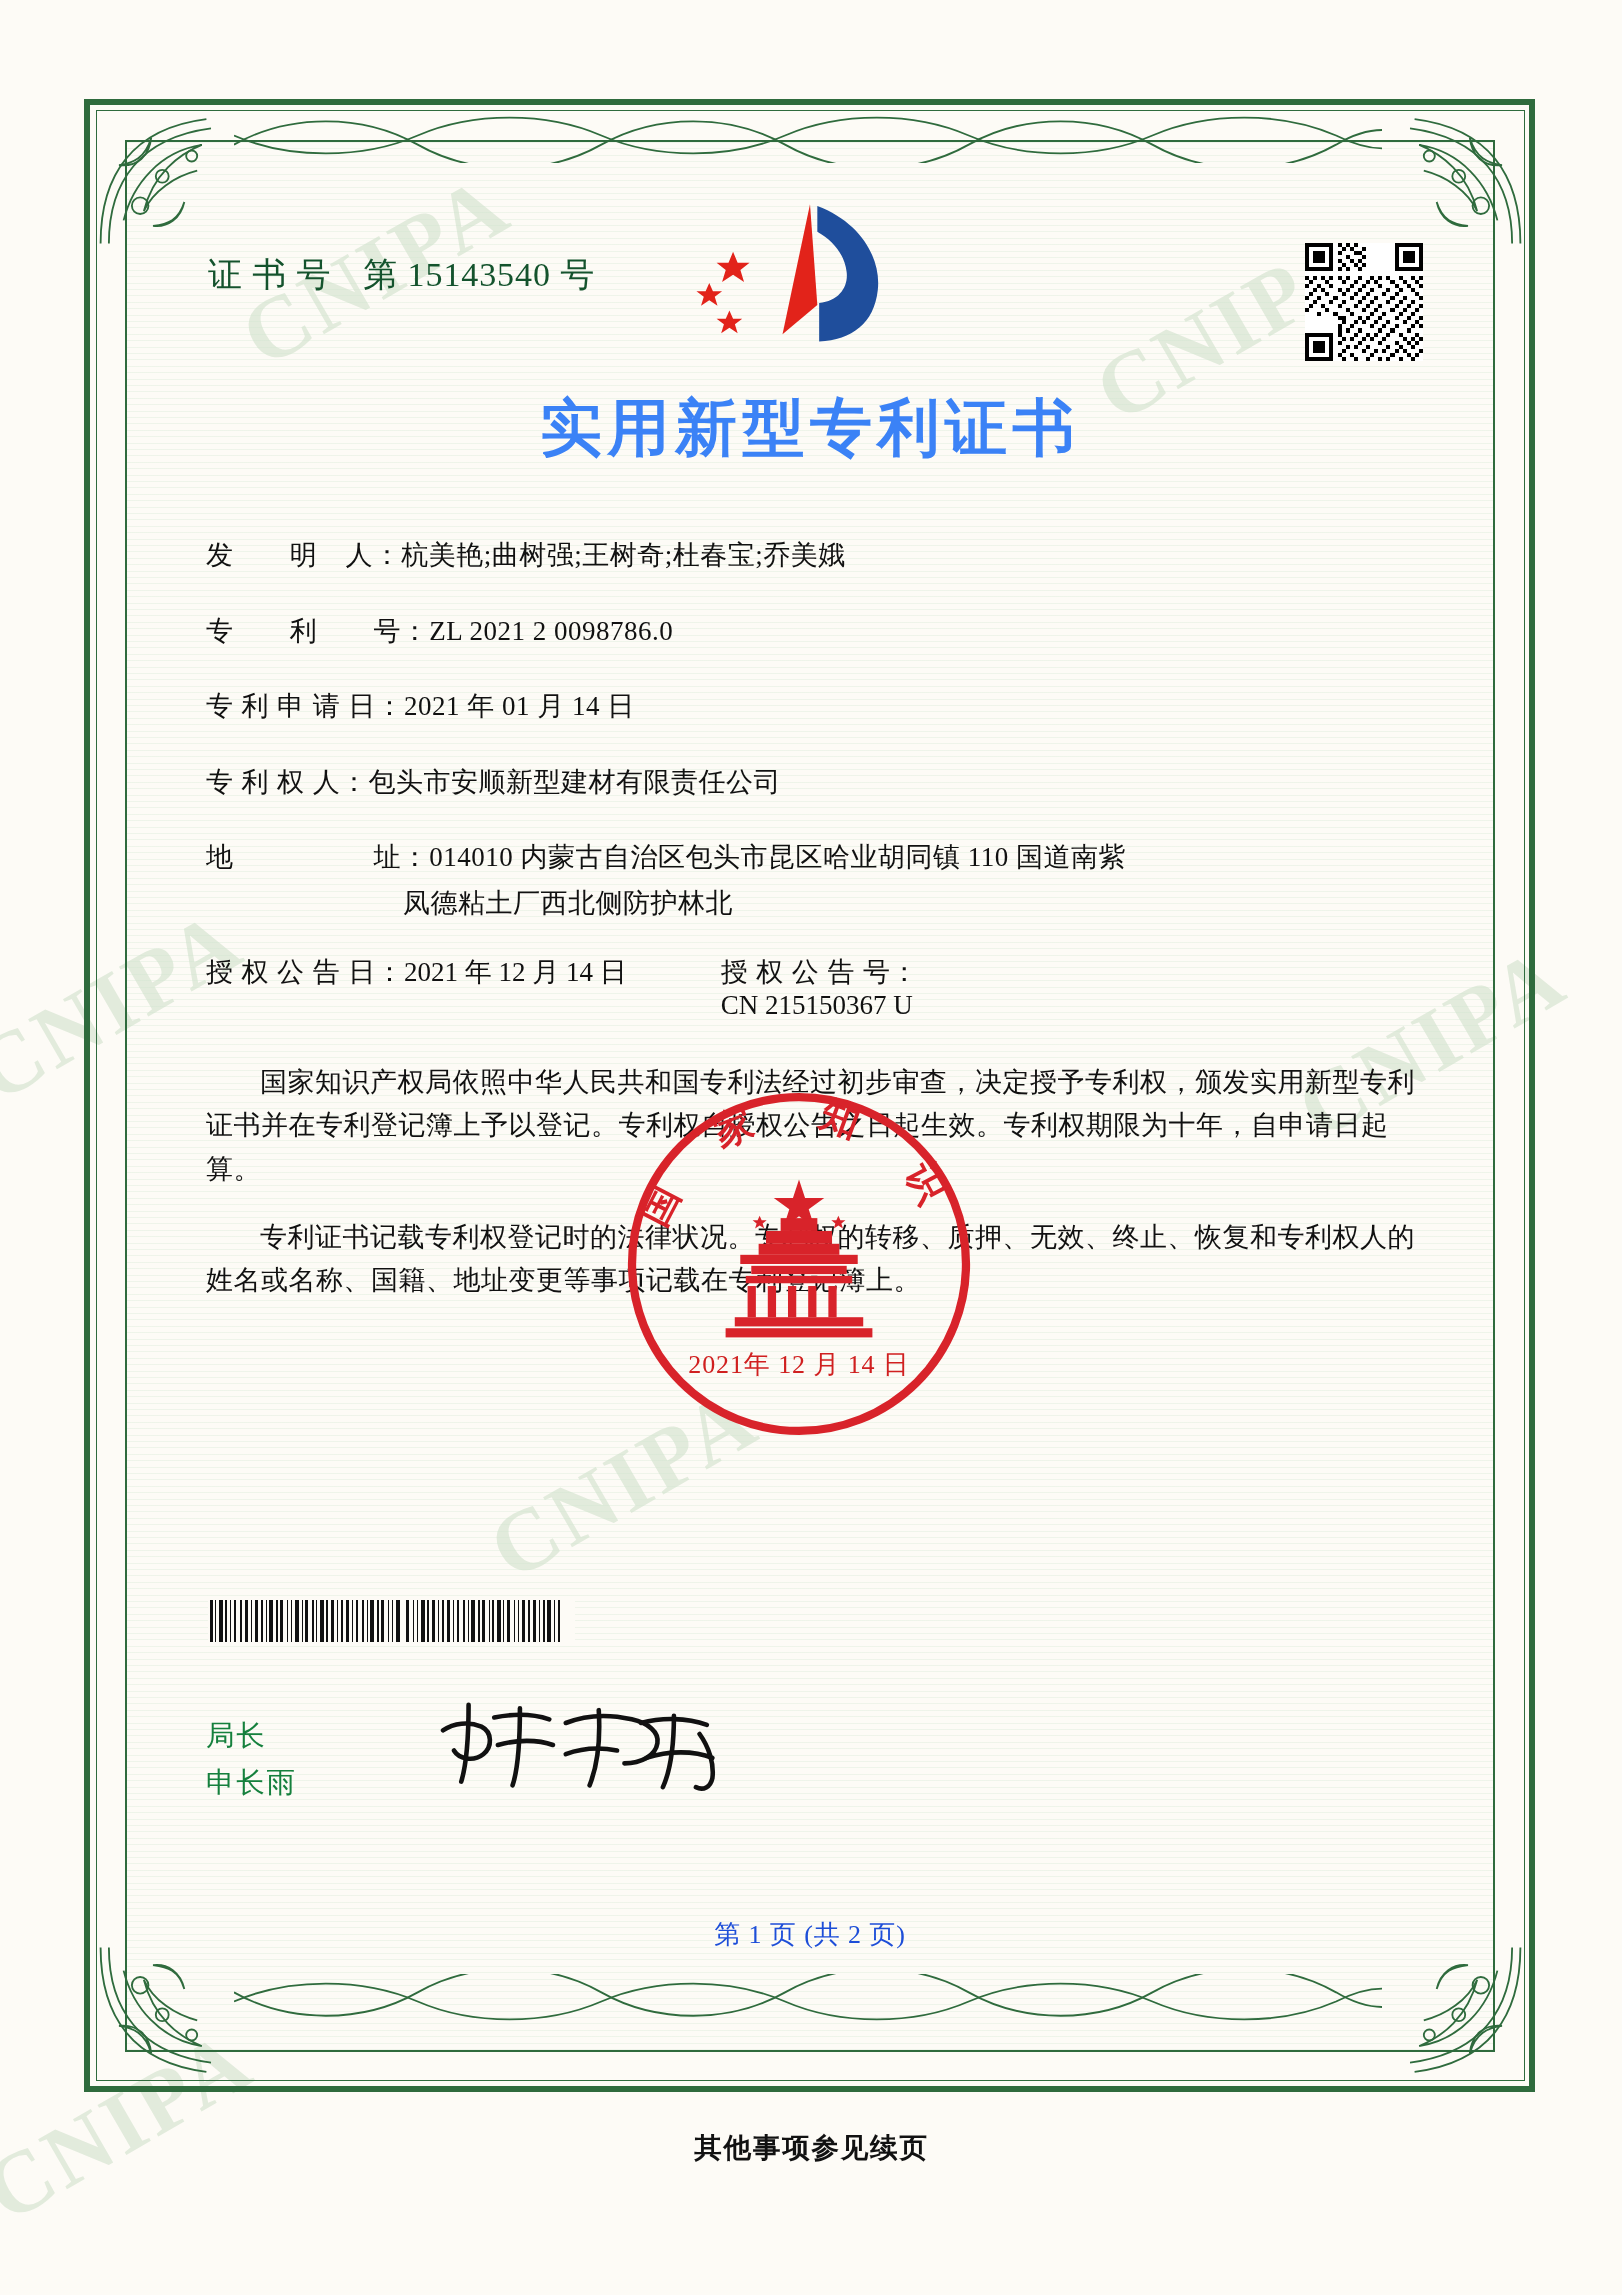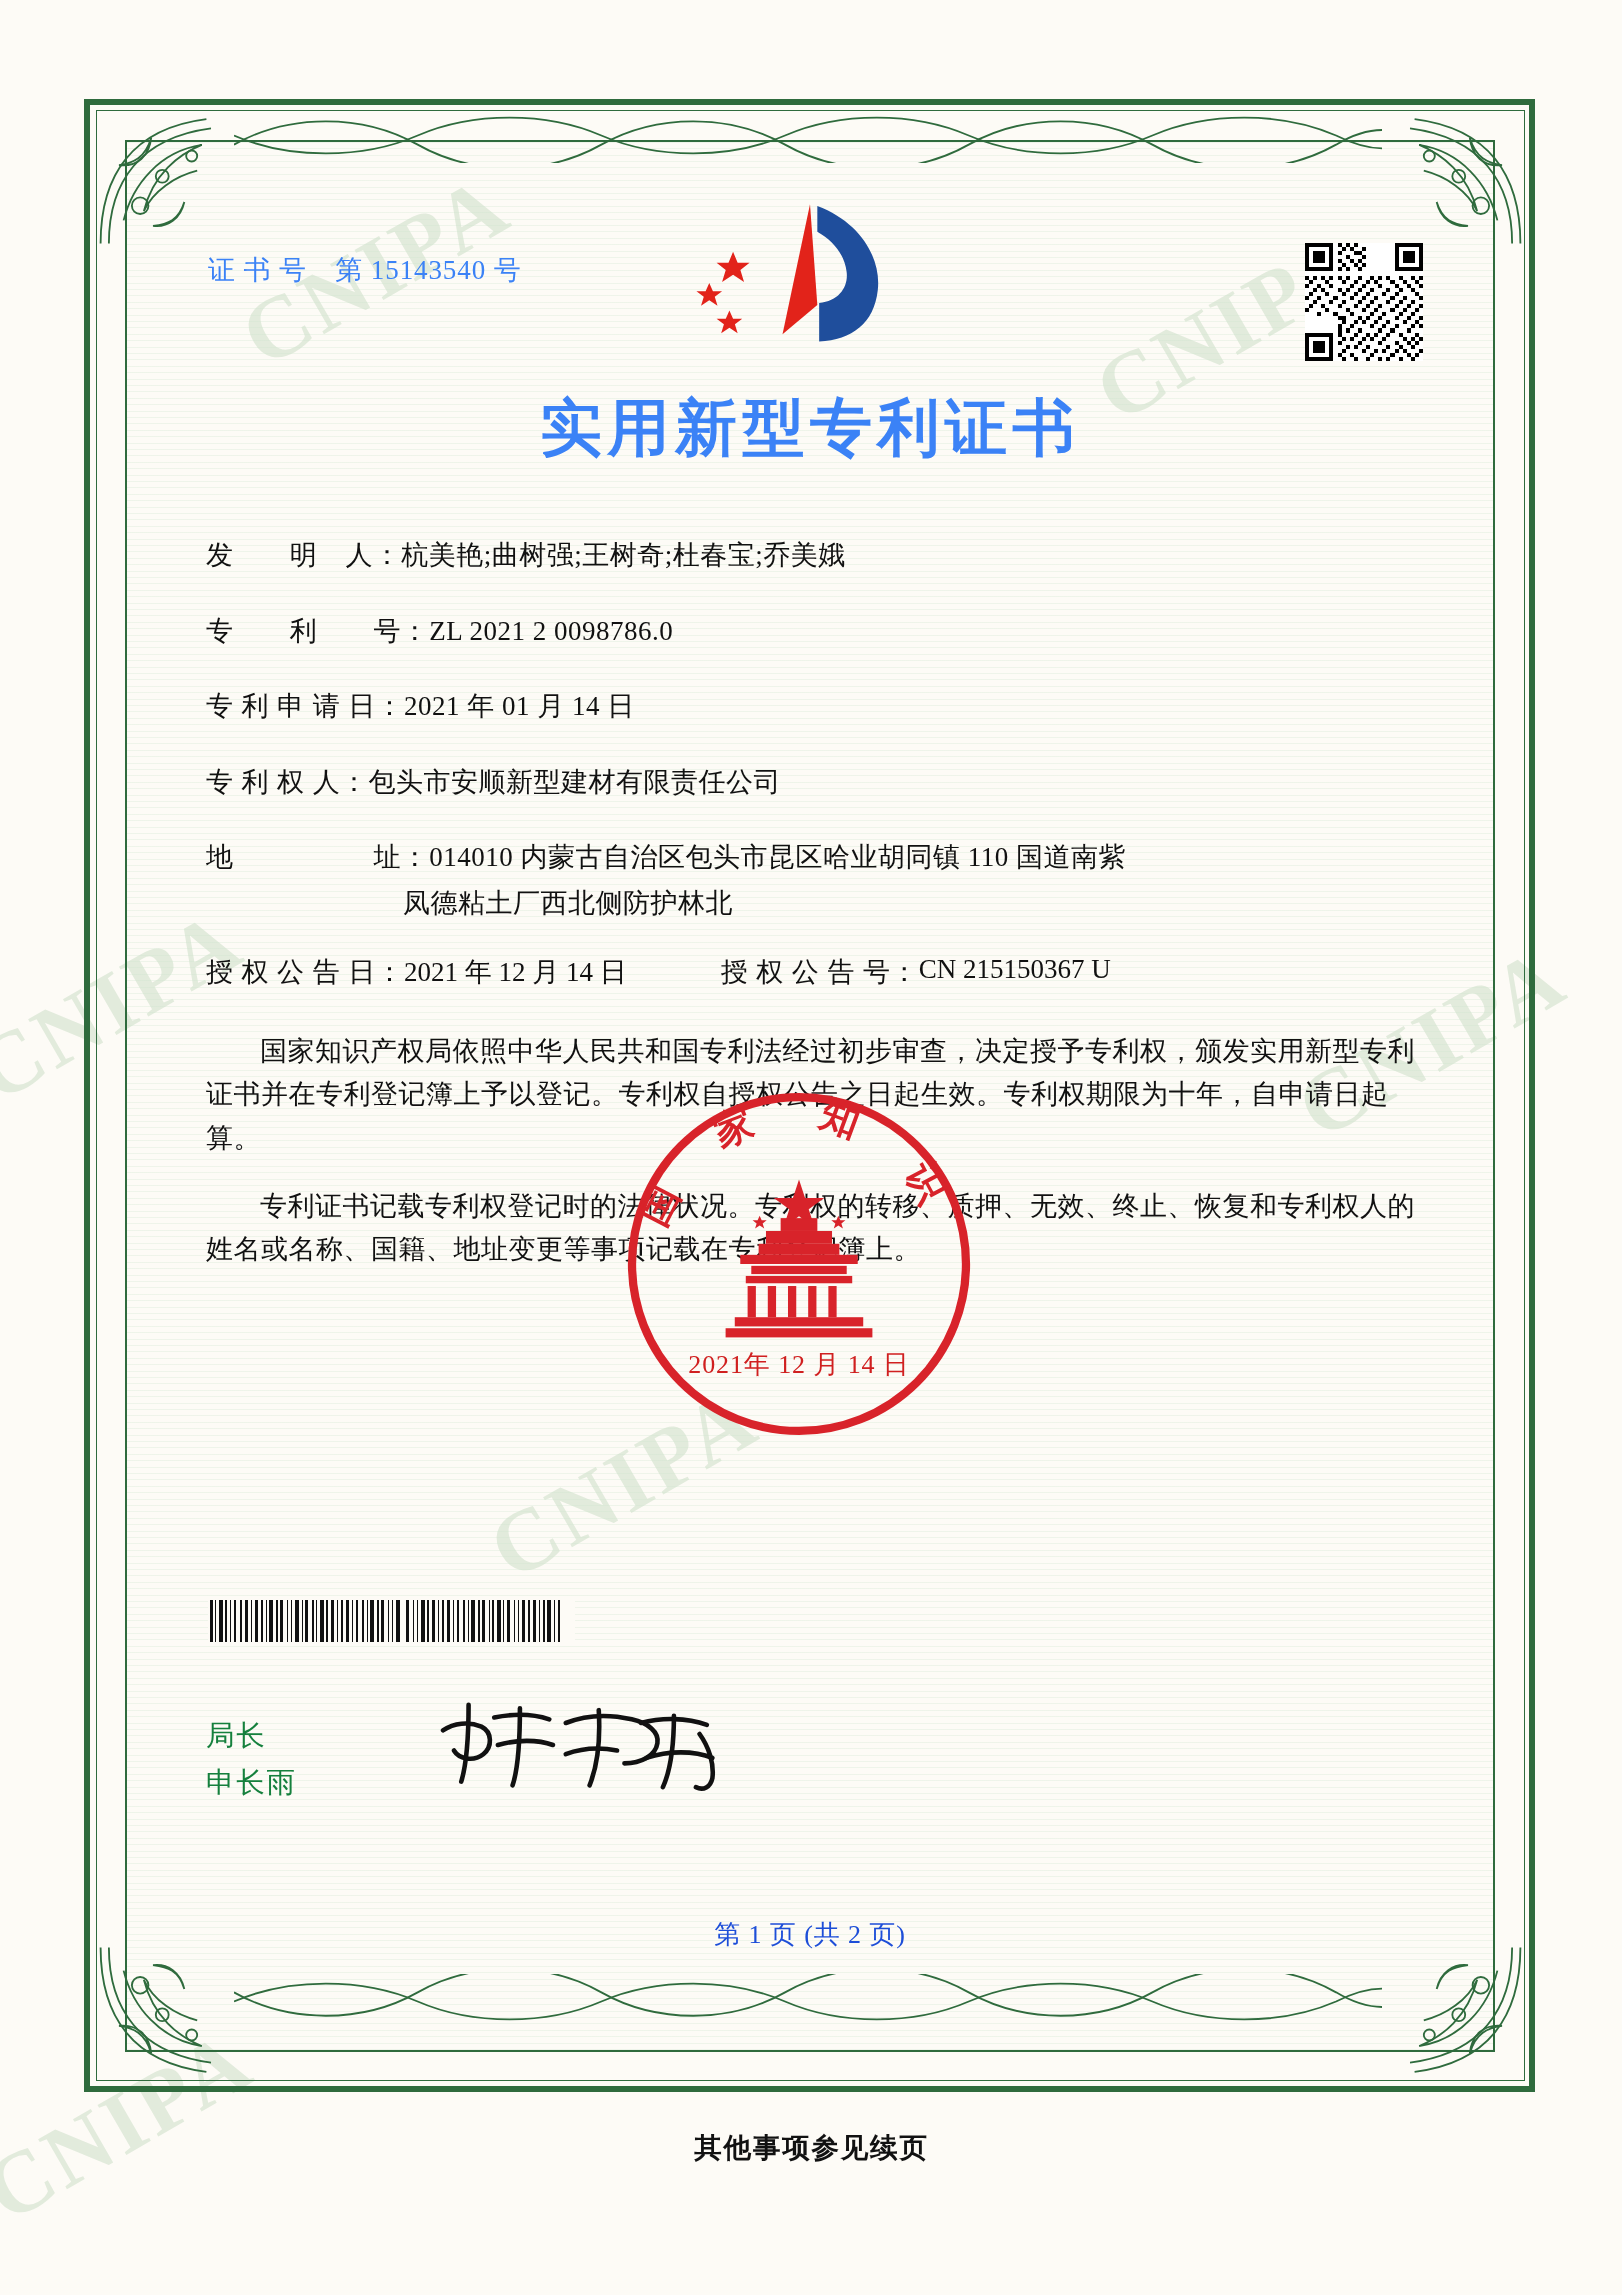--- a/index.html
+++ b/index.html
@@ -99,22 +99,22 @@
     top: 140px;
     width: 1370px;
     height: 1912px;
   }
 
   .cert-no {
     position: absolute;
     left: 83px;
     top: 112px;
     font-family: "Liberation Serif", serif;
-    font-size: 27px;
-    color: #3b82f6;
+    font-size: 34px;
+    color: #14532d;
     letter-spacing: 0.9px;
   }
 
   .emblem {
     position: absolute;
     left: 50%;
     top: 55px;
     transform: translateX(-50%);
     width: 275px;
     height: 174px;
@@ -175,21 +175,21 @@
     margin-top: -24px;
     margin-bottom: 33px;
     letter-spacing: 0.5px;
   }
   .two-col {
     display: flex;
     margin-bottom: 40px;
     font-size: 27px;
   }
   .two-col .grp { display: flex; }
-  .two-col .grp.second { margin-left: 94px; }
+  .two-col .grp.second { margin-left: 94px; flex-direction: column; }
 
   .para {
     font-size: 27px;
     line-height: 1.62;
     text-indent: 2em;
     letter-spacing: 0.5px;
     margin-bottom: 5.5px;
   }
   .para.second { margin-top: 24px; }
 

